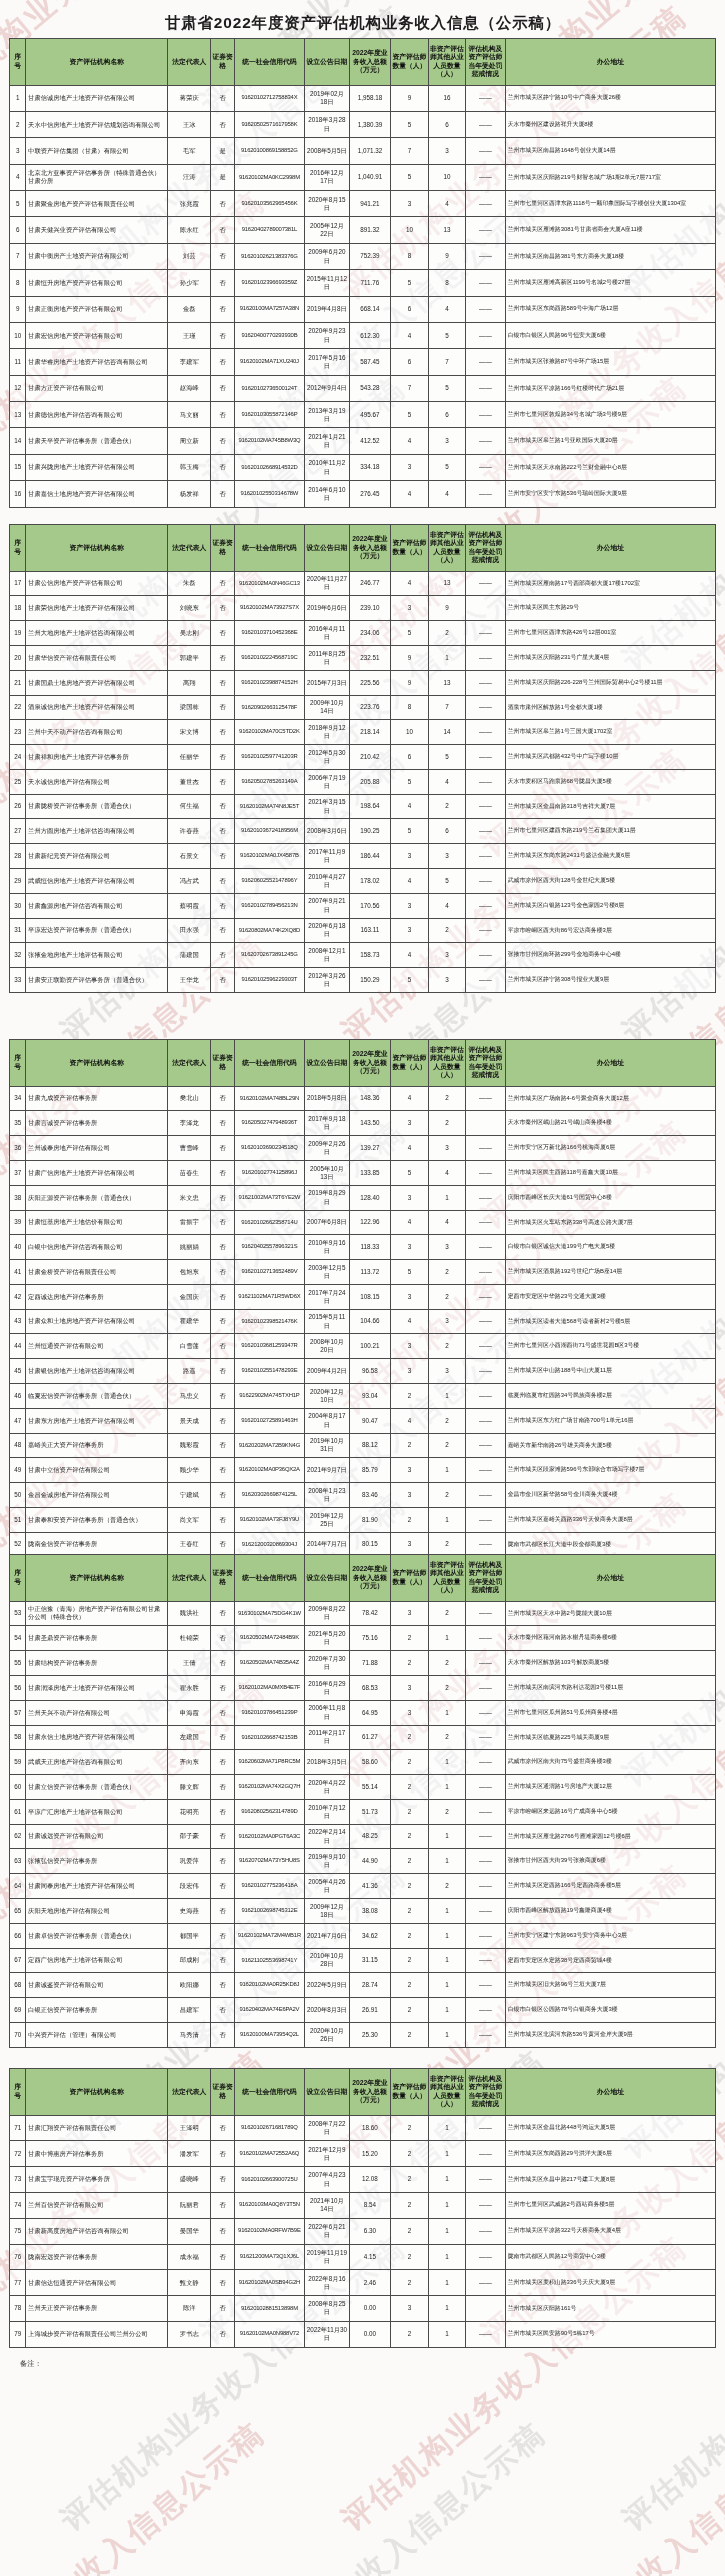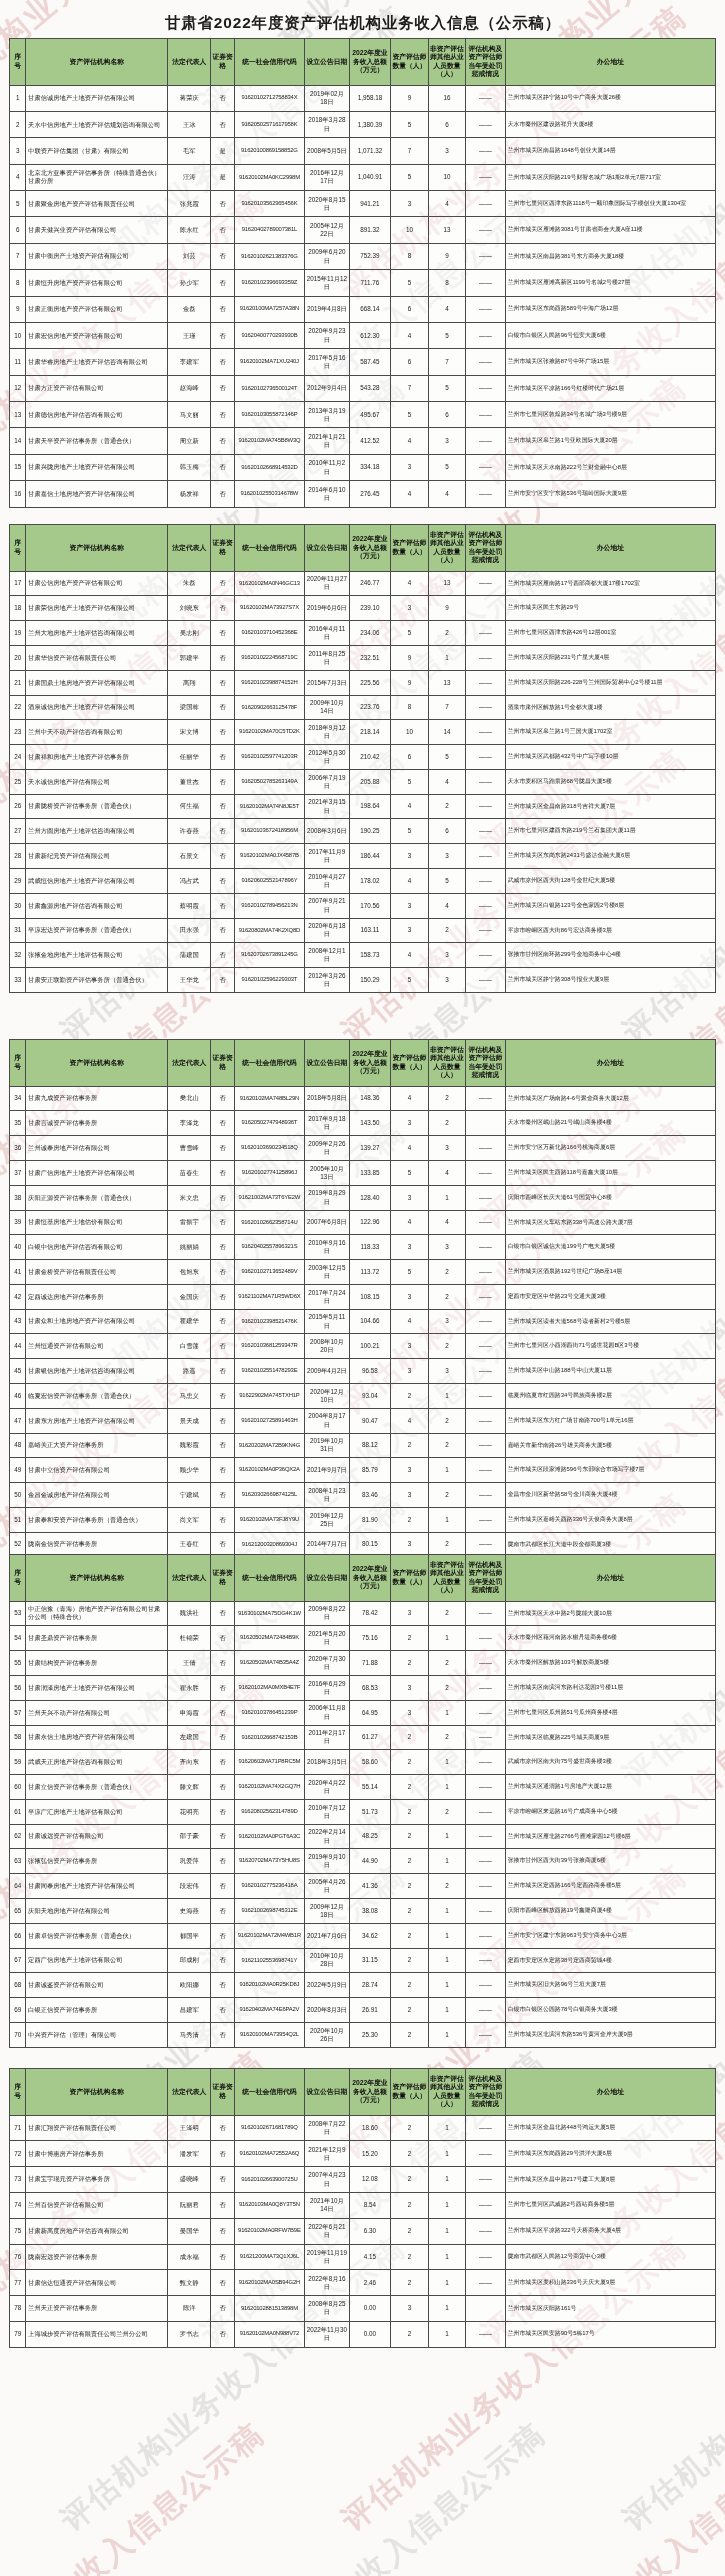--- a/index.html
+++ b/index.html
@@ -1292,16 +1292,17 @@
                 <td class="c-app">2</td>
                 <td class="c-staff">1</td>
                 <td class="c-pen">——</td>
                 <td class="c-addr">兰州市城关区民安路90号5栋17号</td>
               </tr>
             </tbody>
           </table>
         </div>
       </div>
     <div class="notes">
+      <div>备注：</div>
     </div>
   </div>
 </div>
 
 
 </body></html>

